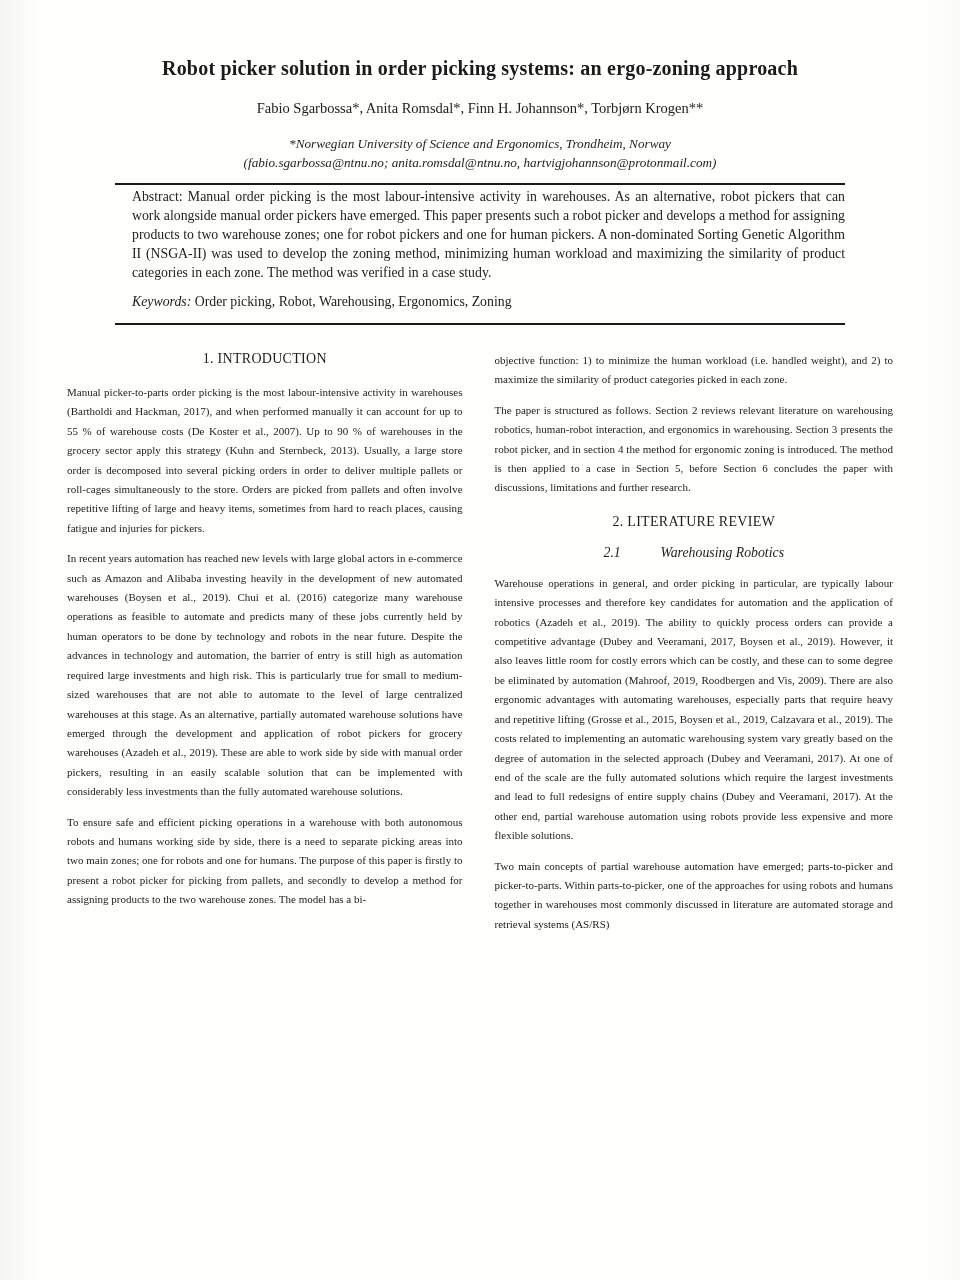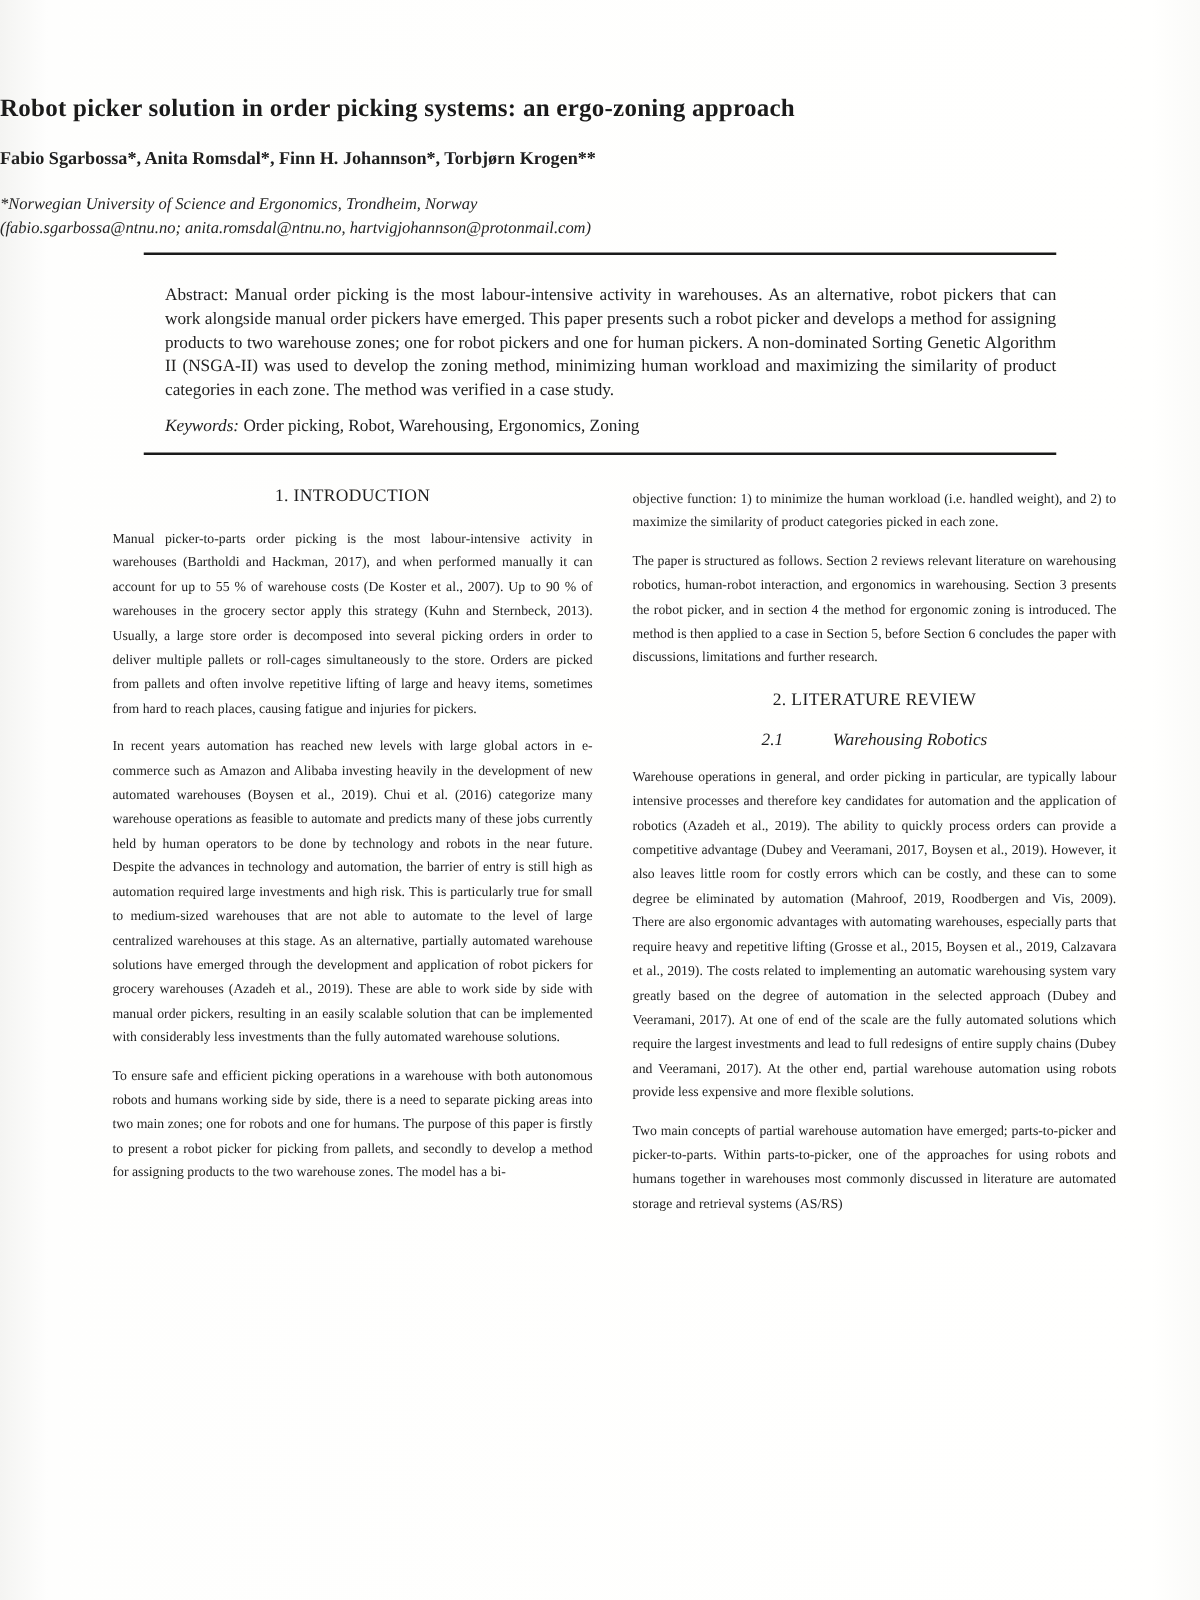--- a/index.html
+++ b/index.html
@@ -9,64 +9,64 @@
     font-family: "Liberation Serif", "DejaVu Serif", serif;
   }
   .page {
     position: relative;
     width: 960px; height: 1280px;
     background: linear-gradient(90deg, #f2f2f0 0%, #fcfcfb 4%, #fdfdfc 96%, #f8f8f6 100%);
     color: #232323;
     overflow: hidden;
     filter: blur(0.28px) contrast(1.02);
   }
-  .header { padding-top: 76px; text-align: left; }
+  .header { padding-top: 57px; text-align: center; }
   .title {
     font-size: 20px;
     font-weight: bold;
     letter-spacing: 0.2px;
     color: #1d1d1d;
   }
   .authors {
     margin-top: 20px;
     font-size: 14.5px;
-    font-weight: bold;
+    font-weight: normal;
     color: #222;
   }
   .affiliations {
     margin-top: 17px;
     font-style: italic;
     font-size: 13.2px;
     line-height: 19px;
     color: #262626;
   }
   .abstract-box {
     width: 730px;
     margin: 11px auto 0 auto;
     border-top: 2.5px solid #1c1c1c;
     border-bottom: 2.5px solid #1c1c1c;
-    padding: 22px 0 13px 0;
+    padding: 2px 0 13px 0;
   }
   .abstract-text {
     padding-left: 17px;
     font-size: 13.8px;
     line-height: 19px;
     text-align: justify;
     color: #242424;
   }
   .keywords-line {
     padding-left: 17px;
     margin-top: 12px;
     font-size: 13.8px;
   }
   .keywords-label { font-style: italic; }
   .columns {
     display: flex;
     gap: 32px;
-    margin: 26px 67px 0 90px;
+    margin: 26px 67px 0 67px;
   }
   .col { width: 403px; }
   .col.right { width: 406px; }
   .section-heading {
     text-align: center;
     font-size: 14px;
     font-weight: normal;
     letter-spacing: 0.3px;
     color: #1f1f1f;
     margin-bottom: 16px;

